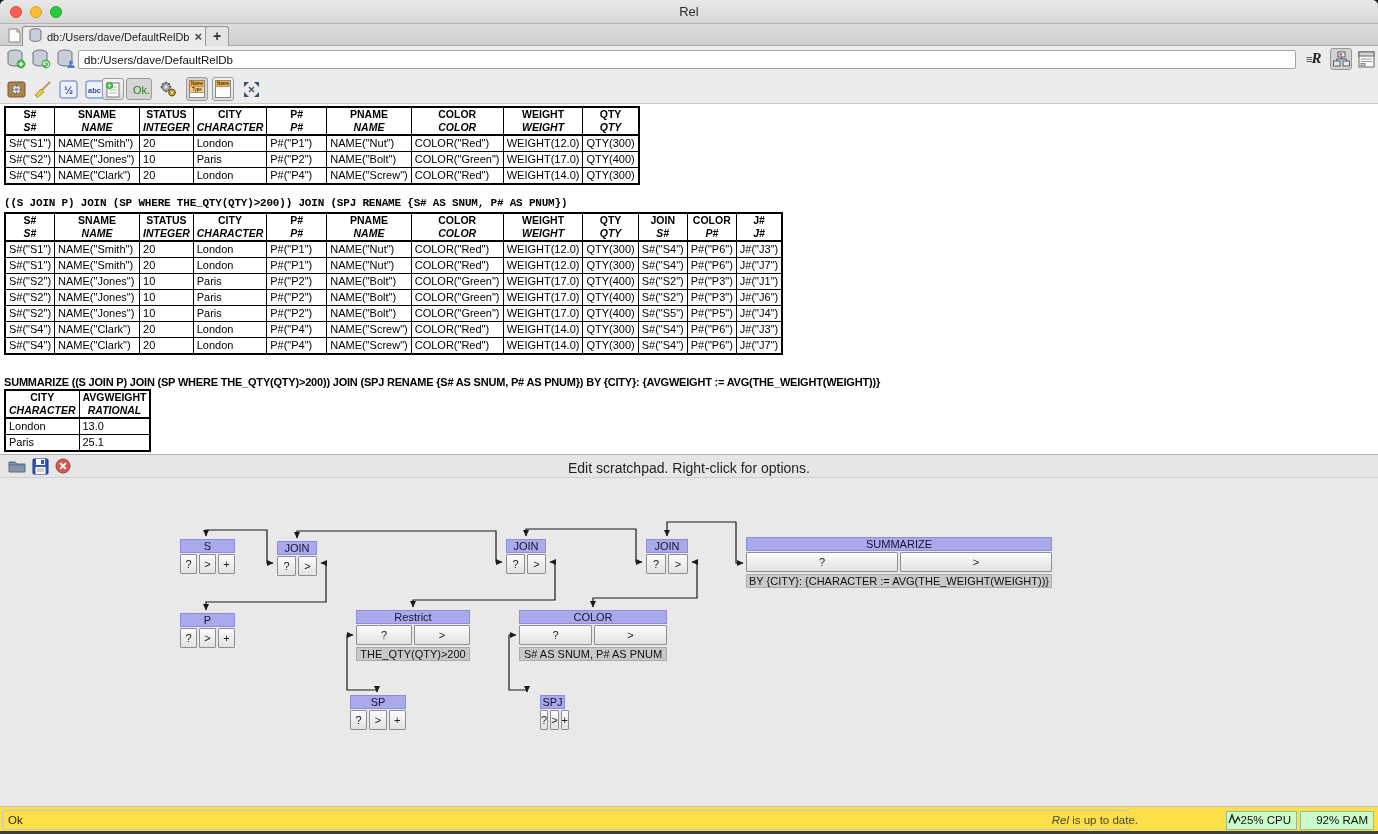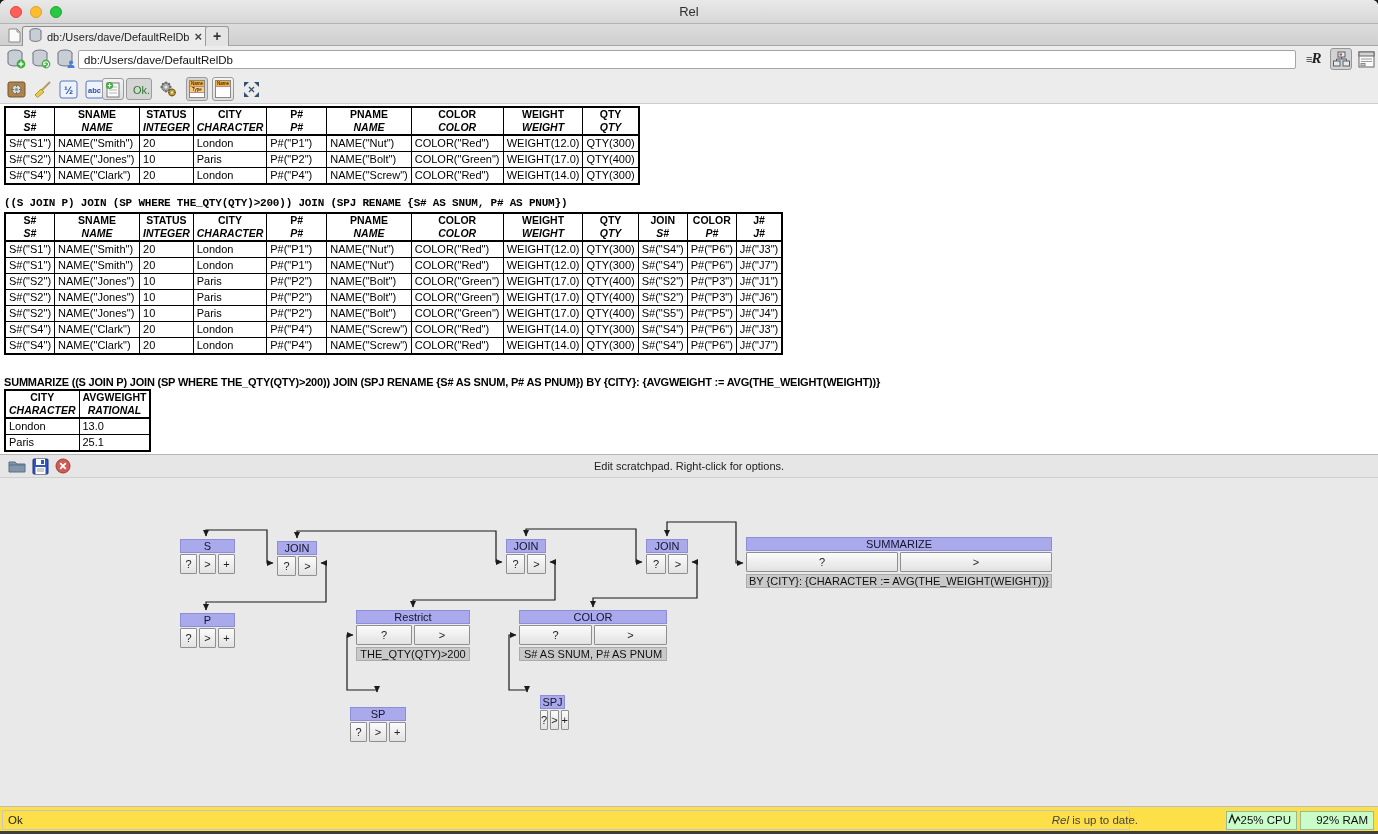--- a/index.html
+++ b/index.html
@@ -51,21 +51,21 @@
   .rtable th,.rtable td{border:1px solid #000;}
   .rtable th{border-bottom:2px solid #000;padding:0 3px;background:#fff;}
   .cname{font-weight:bold;font-size:10.5px;line-height:13px;text-align:center;white-space:nowrap;}
   .ctype{font-weight:bold;font-style:italic;font-size:10.5px;line-height:13px;text-align:center;white-space:nowrap;}
   .rtable td{font-size:11px;line-height:15px;padding:0 3px;white-space:nowrap;color:#000;}
   .query{position:absolute;left:4px;font-weight:bold;font-size:11px;letter-spacing:-0.2px;
     white-space:nowrap;color:#000;}
   
   .scratchbar{position:absolute;left:0;top:454px;width:100%;height:24px;background:#e6e6e6;
     border-top:1px solid #b5b5b5;border-bottom:1px solid #cfcfcf;}
-  .scratchbar .hint{position:absolute;left:0;right:0;top:5px;text-align:center;font-size:11px;color:#222;}
+  .scratchbar .hint{position:absolute;left:0;right:0;top:5px;text-align:center;font-size:14px;color:#222;}
   .sbi{position:absolute;top:3px;width:18px;height:18px;}
   
   .canvas{position:absolute;left:0;top:478px;width:100%;height:328px;background:#e9e9e9;}
   #wires{position:absolute;left:0;top:0;pointer-events:none;}
   .node{position:absolute;}
   .nhead{height:14px;line-height:13px;font-size:11px;text-align:center;background:#a9a9ec;
     border:1px solid #8d8dd8;color:#14142e;cursor:move;}
   .nbtns{display:flex;gap:2px;margin-top:1px;}
   .nbtn{flex:1;height:20px;font-size:11px;background:linear-gradient(#fbfbfb,#e2e2e2);
     border:1px solid #8f8f8f;padding:0;color:#222;border-radius:1px;font-family:"Liberation Sans",sans-serif;}
@@ -591,21 +591,21 @@
         </div>
       </div>
       <div class="node" style="left: 356px; top: 132px; width: 114px;">
         <div class="nhead">Restrict</div>
         <div class="nbtns">
           <button class="nbtn">?</button>
           <button class="nbtn">&gt;</button>
         </div>
         <div class="nexpr">THE_QTY(QTY)&gt;200</div>
       </div>
-      <div class="node" style="left: 350px; top: 217px; width: 56px; margin-top: 12px;">
+      <div class="node" style="left: 350px; top: 217px; width: 56px;">
         <div class="nhead">SP</div>
         <div class="nbtns">
           <button class="nbtn">?</button>
           <button class="nbtn">&gt;</button>
           <button class="nbtn">+</button>
         </div>
       </div>
       <div class="node" style="left: 506px; top: 61px; width: 40px;">
         <div class="nhead">JOIN</div>
         <div class="nbtns">

